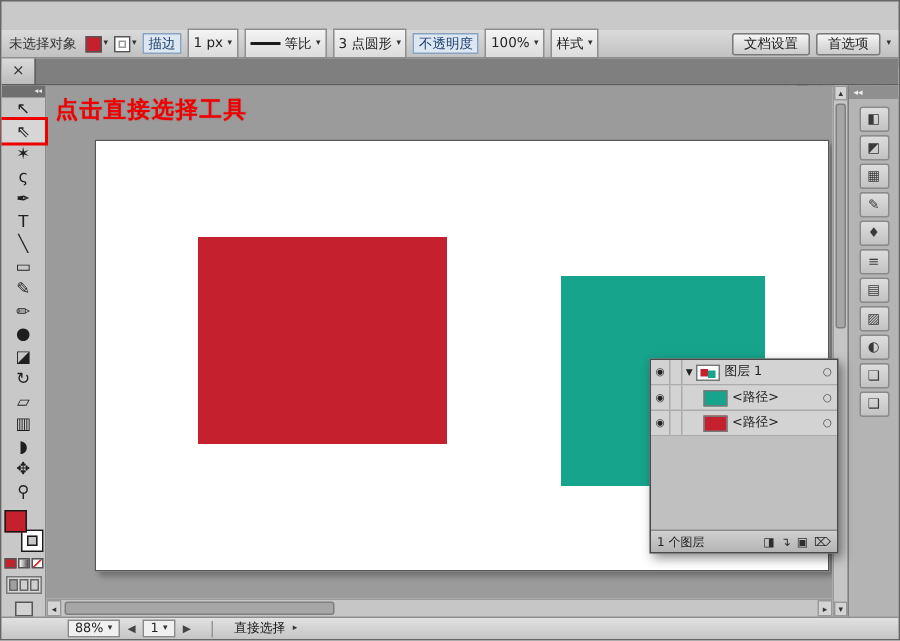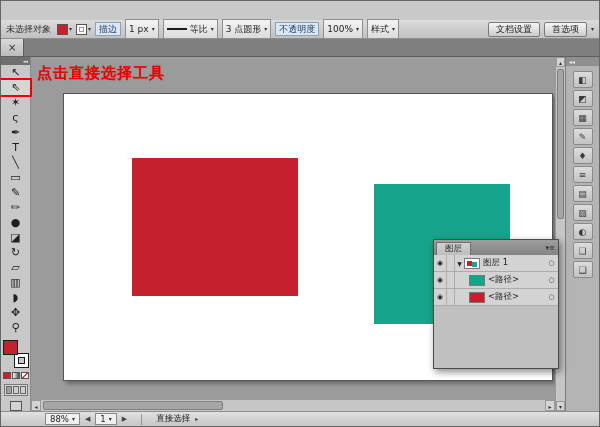--- a/index.html
+++ b/index.html
@@ -236,24 +236,20 @@
         <div class="dock-icon">≡</div>
         <div class="dock-icon">▤</div>
         <div class="dock-icon">▨</div>
         <div class="dock-icon">◐</div>
         <div class="dock-icon">❏</div>
         <div class="dock-icon">❑</div>
       </div>
   </div>
 
   <div class="layers-panel">
-    <div class="lp-header">
-      <span class="lp-tab">图层</span>
-      <span class="lp-menu">▾≡</span>
-    </div>
     <div class="lp-rows">
         <div class="lrow lrow-layer">
           <span class="leye">◉</span>
           <span class="llock"></span>
           <span class="lexp">▼</span>
           <span class="lthumb thumb-both"></span>
           <span class="lname">图层 1</span>
           <span class="ltarget">○</span>
         </div>
         <div class="lrow lrow-path">
@@ -267,20 +263,29 @@
         <div class="lrow lrow-path">
           <span class="leye">◉</span>
           <span class="llock"></span>
           <span class="lexp"></span>
           <span class="lthumb thumb-red"></span>
           <span class="lname">&lt;路径&gt;</span>
           <span class="ltarget">○</span>
         </div>
       </div>
     <div class="lp-filler"></div>
+    <div class="lp-footer">
+      <span class="lp-count">1 个图层</span>
+      <span class="lp-ficons">
+          <span class="lf-icon">◨</span>
+          <span class="lf-icon">↴</span>
+          <span class="lf-icon">▣</span>
+          <span class="lf-icon">⌦</span>
+        </span>
+    </div>
   </div>
 
   <div class="statusbar">
     <span class="zoom-box">
       <span>88%</span>
       <span class="caret">▾</span>
     </span>
     <span class="nav-btn">◀</span>
     <span class="ab-box">
       <span>1</span>

